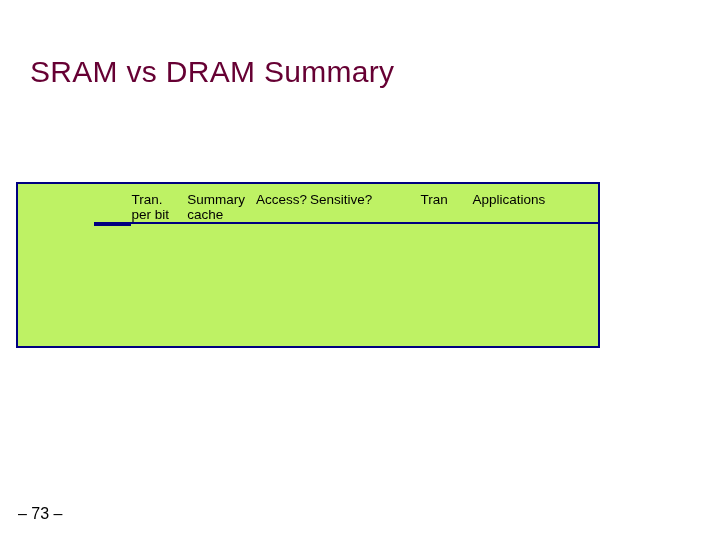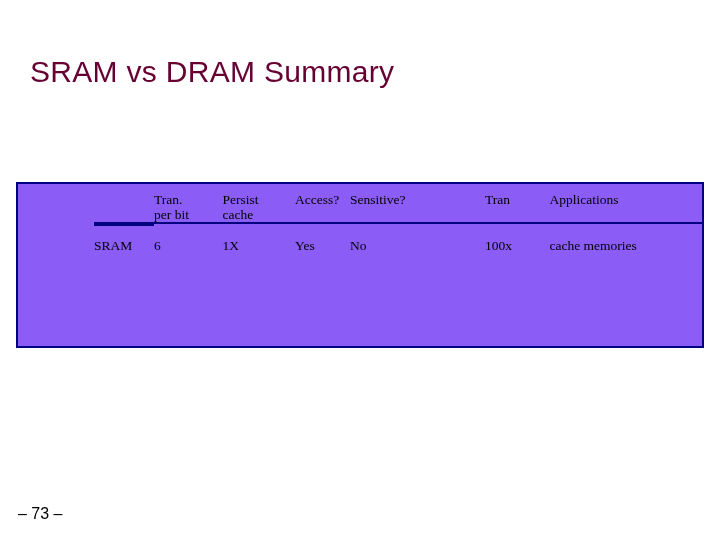--- a/index.html
+++ b/index.html
@@ -27,26 +27,25 @@
     font-size: 30px;
     color: #660033;
     letter-spacing: 0.3px;
     white-space: nowrap;
     margin-top: 23px;
   }
   #table-box {
     position: absolute;
     left: 16px;
     top: 182px;
-    width: 688px;
+    width: 584px;
     height: 166px;
     border: 2px solid #000080;
     box-sizing: border-box;
-    background: #8b5cf6;
-    font-family: Liberation Serif, serif;
+    background: #bef264;
   }
   table.summary {
     position: absolute;
     left: 76px;
     top: 8px;
     border-collapse: collapse;
     font-size: 13.5px;
     color: #000000;
   }
   table.summary th {
@@ -123,21 +122,21 @@
         <tr>
           <th class="c-label hdr-cell">
             <span class="hdr-line1"></span>
             <span class="hdr-line2"></span>
           </th>
           <th class="c-tran hdr-cell ctr">
             <span class="hdr-line1">Tran.</span>
             <span class="hdr-line2">per bit</span>
           </th>
           <th class="c-access hdr-cell ctr">
-            <span class="hdr-line1">Persist</span>
+            <span class="hdr-line1">Summary</span>
             <span class="hdr-line2">cache</span>
           </th>
           <th class="c-persist hdr-cell">
             <span class="hdr-line1"></span>
             <span class="hdr-line2">Access?</span>
           </th>
           <th class="c-sens hdr-cell">
             <span class="hdr-line1"></span>
             <span class="hdr-line2">Sensitive?</span>
           </th>
@@ -153,28 +152,19 @@
         <tr class="rule-row">
           <td>
               <div class="rule-thick"></div>
             </td>
           <td colspan="6">
               <div class="rule"></div>
             </td>
         </tr>
       </thead>
       <tbody>
-        <tr class="body-row first">
-          <td>SRAM</td>
-          <td>6</td>
-          <td>1X</td>
-          <td>Yes</td>
-          <td>No</td>
-          <td>100x</td>
-          <td>cache memories</td>
-        </tr>
       </tbody>
     </table>
   </div>
 
   <div id="footer-note">– 73 –</div>
 
 </div>
 
 </body></html>

